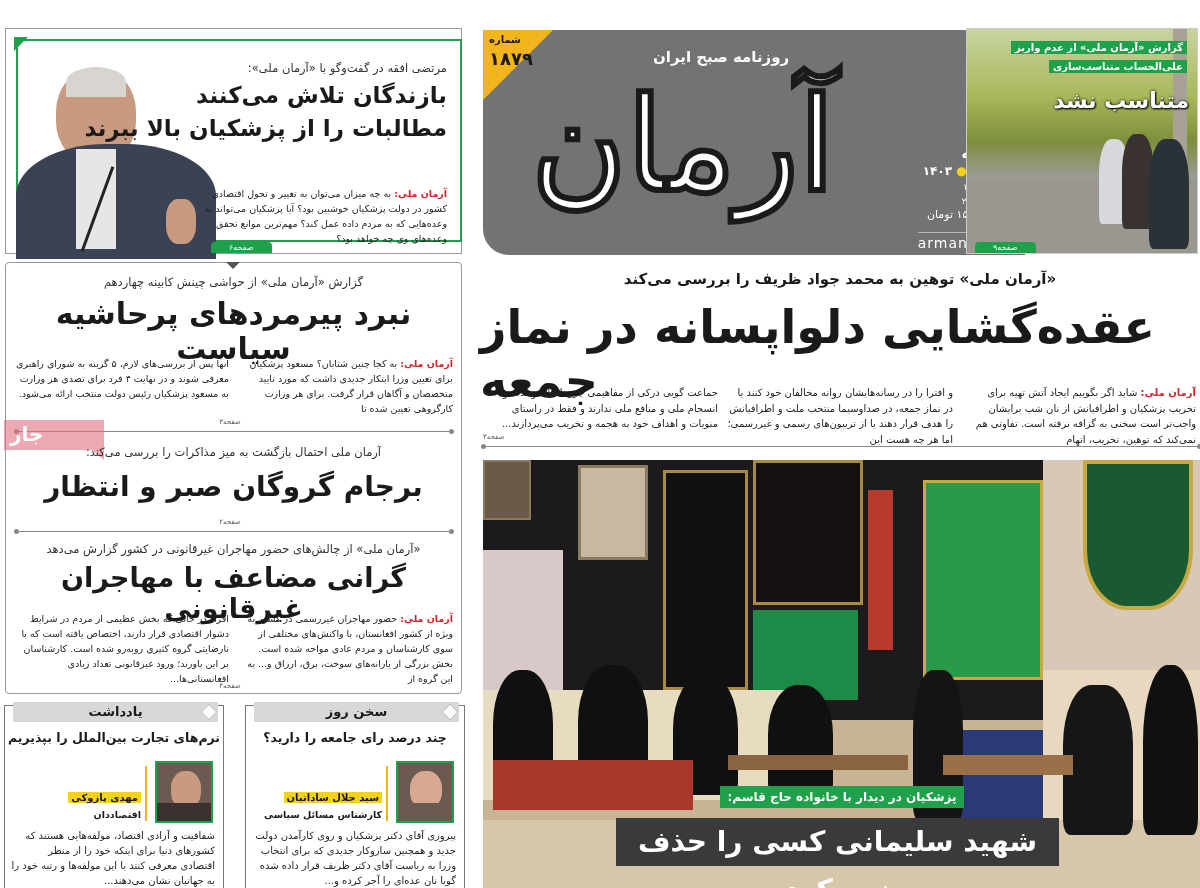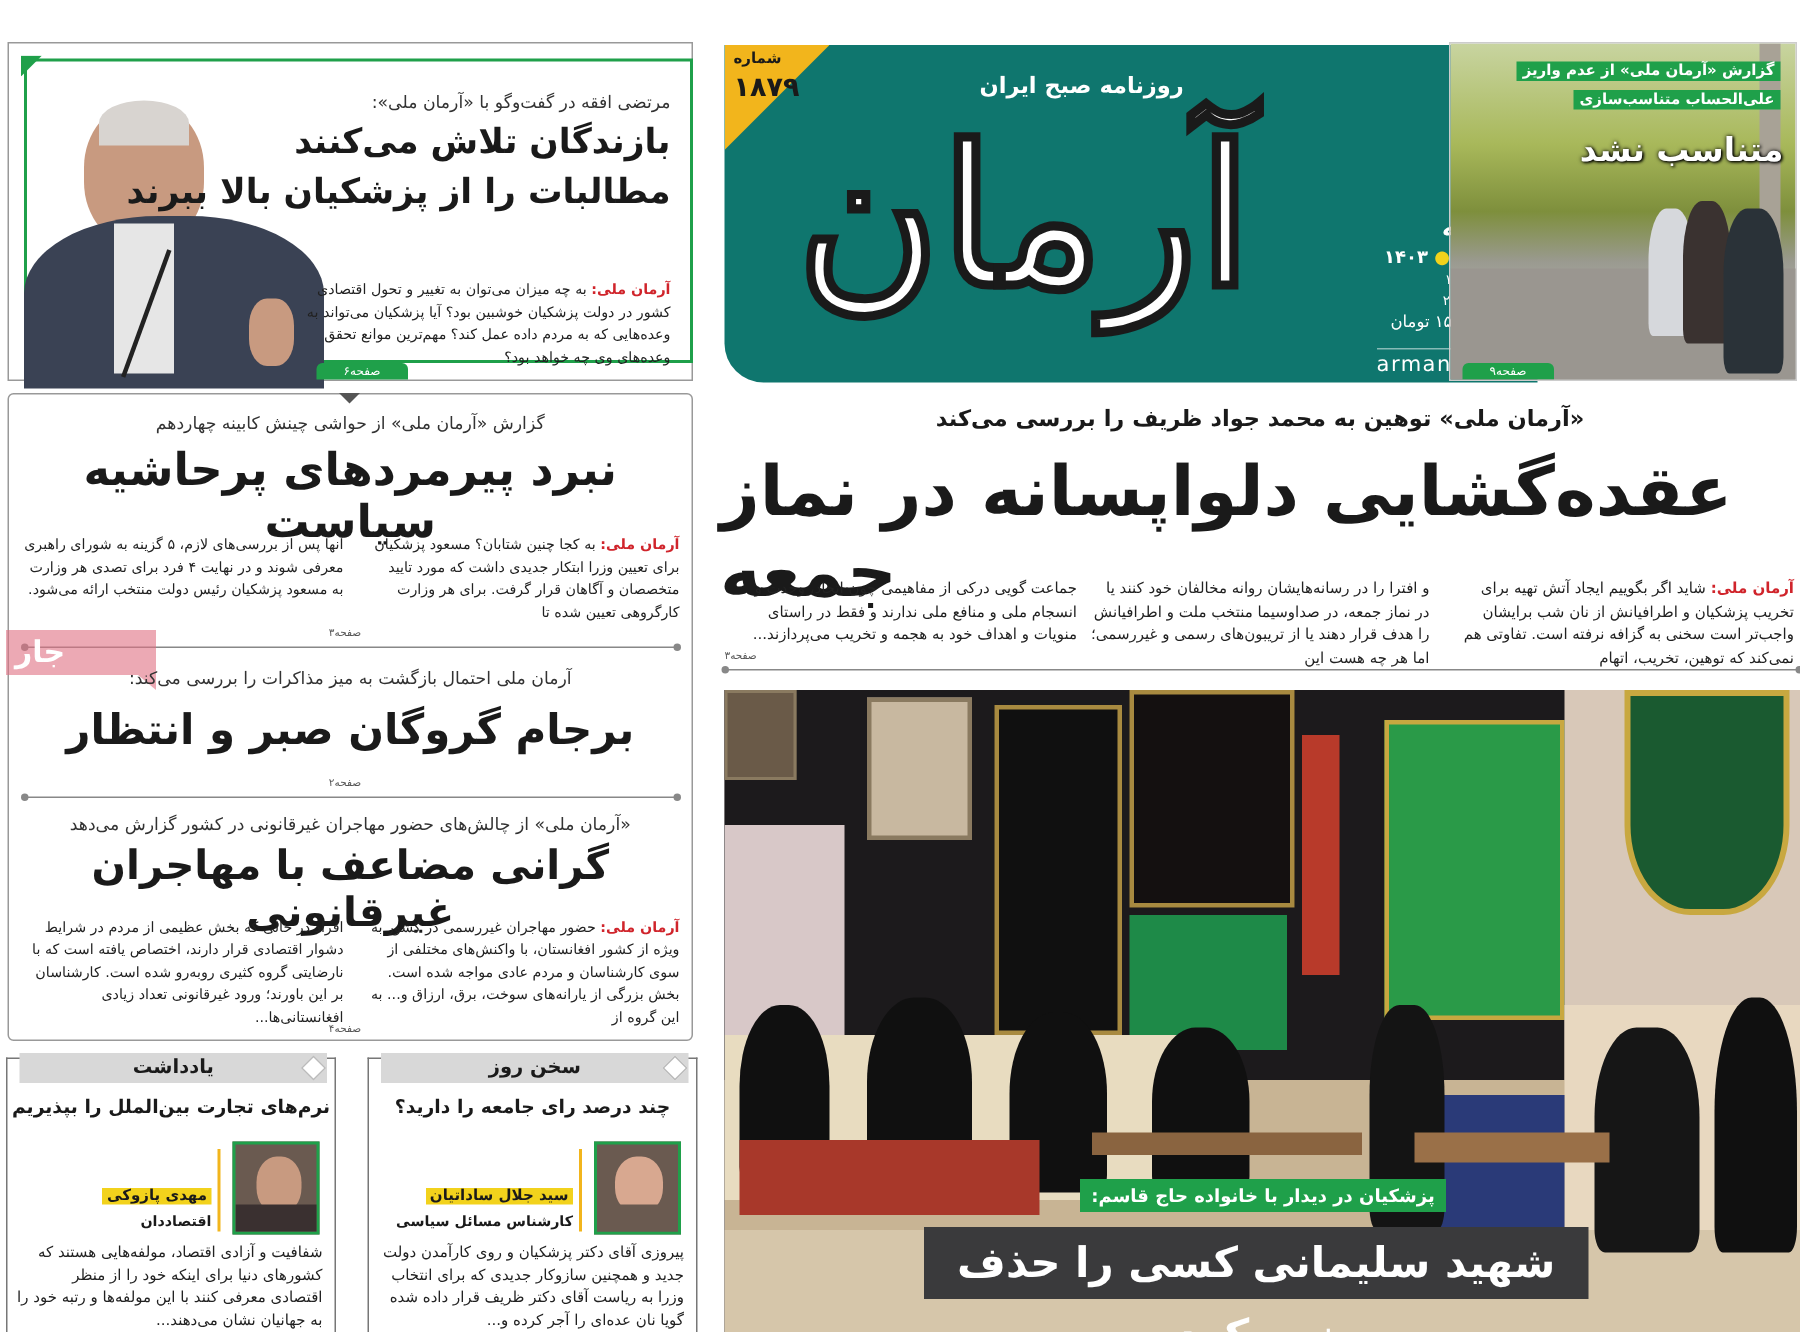--- a/index.html
+++ b/index.html
@@ -1,21 +1,21 @@
 <!DOCTYPE html>
 <html><head>
 <meta charset="utf-8">
 <style>
   * { box-sizing: border-box; margin: 0; padding: 0; }
   body { width: 1200px; height: 888px; background: #ffffff; position: relative; overflow: hidden; font-family: "DejaVu Sans", sans-serif; color: #1a1a1a; }
   .rtl { direction: rtl; }
   .abs { position: absolute; }
 
   
-  .masthead { position: absolute; left: 483px; top: 30px; width: 542px; height: 225px; background: #0f766e; border-radius: 0 0 0 26px; overflow: hidden; }
+  .masthead { position: absolute; left: 483px; top: 30px; width: 542px; height: 225px; background: #737373; border-radius: 0 0 0 26px; overflow: hidden; }
   .issue-tab { position: absolute; left: 0; top: 0; width: 70px; height: 70px; background: #f2b51c; clip-path: polygon(0 0, 100% 0, 0 100%); }
   .issue-label { position: absolute; left: 6px; top: 4px; font-size: 10px; color: #1a1a1a; font-weight: bold; }
   .issue-num { position: absolute; left: 6px; top: 18px; font-size: 18px; color: #1a1a1a; font-weight: bold; }
   .tagline { position: absolute; left: 170px; top: 18px; font-size: 15px; color: #fff; font-weight: bold; }
   .logo-text { position: absolute; left: 10px; top: 15px; width: 380px; height: 200px; font-family: "DejaVu Serif", serif; font-size: 130px; font-weight: bold; color: #fff; text-align: center; line-height: 200px; -webkit-text-stroke: 2px #1a1a1a; letter-spacing: -8px; }
   .date-block { position: absolute; right: 6px; top: 112px; text-align: right; color: #fff; }
   .date-day { font-size: 17px; font-weight: bold; }
   .date-solar { font-size: 12px; font-weight: bold; margin-top: 2px; }
   .date-solar .dot { color: #f2d21c; }
   .date-small { font-size: 9px; margin-top: 4px; }

